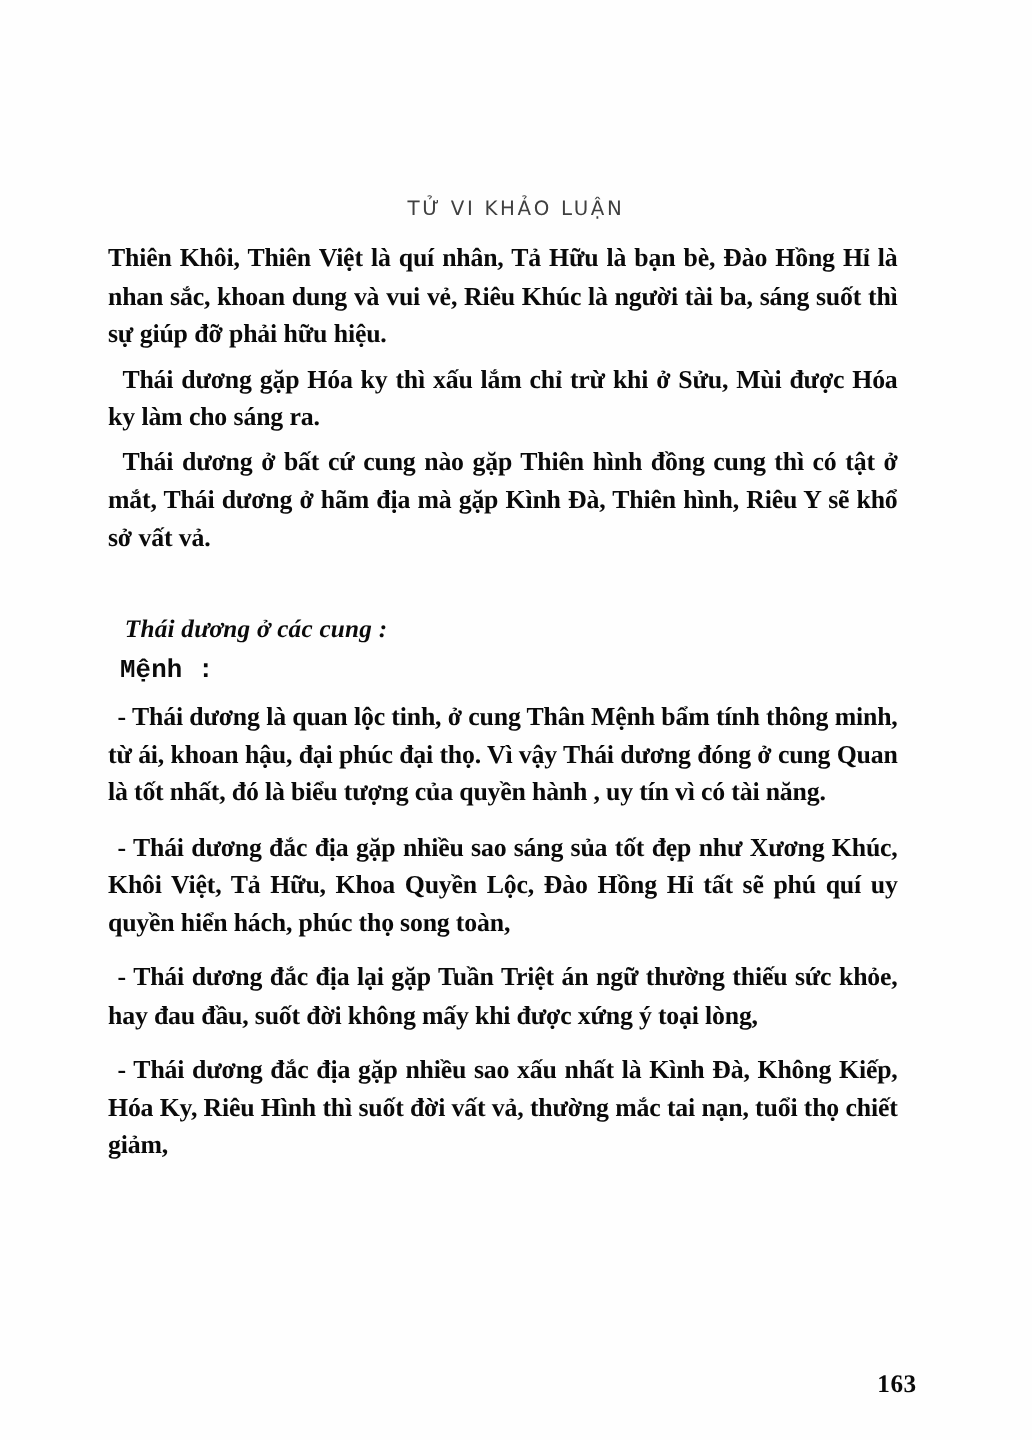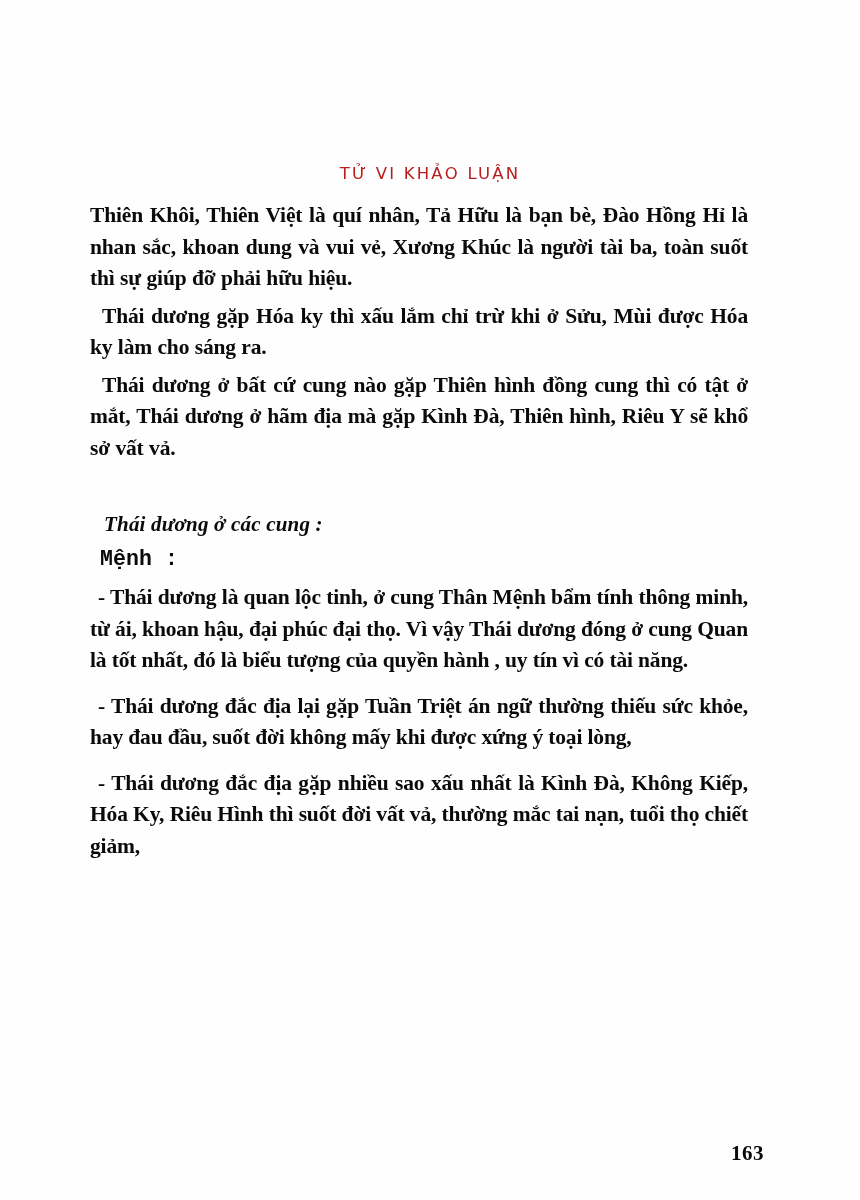--- a/index.html
+++ b/index.html
@@ -24,21 +24,21 @@
   
   .running-head {
     position: absolute;
     top: 166px;
     left: 0;
     width: 860px;
     text-align: center;
     font-family: "DejaVu Sans", "Liberation Sans", sans-serif;
     font-size: 16.5px;
     letter-spacing: 2.2px;
-    color: #b91c1c;
+    color: #404040;
     font-weight: 400;
     line-height: 1;
   }
 
   
   .text-column {
     position: absolute;
     left: 90px;
     top: 200px;
     width: 658px;
@@ -108,33 +108,34 @@
 </style>
 </head>
 <body>
 
 <div class="page">
 
   <div class="running-head">TỬ VI KHẢO LUẬN</div>
 
   <div class="text-column">
 
-    <p class="para no-indent">Thiên Khôi, Thiên Việt là quí nhân, Tả Hữu là bạn bè, Đào Hồng Hỉ là nhan sắc, khoan dung và vui vẻ, Xương Khúc là người tài ba, toàn suốt thì sự giúp đỡ phải hữu hiệu.</p>
+    <p class="para no-indent">Thiên Khôi, Thiên Việt là quí nhân, Tả Hữu là bạn bè, Đào Hồng Hỉ là nhan sắc, khoan dung và vui vẻ, Riêu Khúc là người tài ba, sáng suốt thì sự giúp đỡ phải hữu hiệu.</p>
 
 
     <p class="para">Thái dương gặp Hóa ky thì xấu lắm chỉ trừ khi ở Sửu, Mùi được Hóa ky làm cho sáng ra.</p>
 
     <p class="para">Thái dương ở bất cứ cung nào gặp Thiên hình đồng cung thì có tật ở mắt, Thái dương ở hãm địa mà gặp Kình Đà, Thiên hình, Riêu Y sẽ khổ sở vất vả.</p>
 
     <h2 class="section-heading">Thái dương ở các cung :</h2>
 
     <h3 class="sub-heading">Mệnh :</h3>
 
     <p class="item">- Thái dương là quan lộc tinh, ở cung Thân Mệnh bẩm tính thông minh, từ ái, khoan hậu, đại phúc đại thọ. Vì vậy Thái dương đóng ở cung Quan là tốt nhất, đó là biểu tượng của quyền hành , uy tín vì có tài năng.</p>
 
+    <p class="item">- Thái dương đắc địa gặp nhiều sao sáng sủa tốt đẹp như Xương Khúc, Khôi Việt, Tả Hữu, Khoa Quyền Lộc, Đào Hồng Hỉ tất sẽ phú quí uy quyền hiển hách, phúc thọ song toàn,</p>
 
 
     <p class="item">- Thái dương đắc địa lại gặp Tuần Triệt án ngữ thường thiếu sức khỏe, hay đau đầu, suốt đời không mấy khi được xứng ý toại lòng,</p>
 
     <p class="item">- Thái dương đắc địa gặp nhiều sao xấu nhất là Kình Đà, Không Kiếp, Hóa Ky, Riêu Hình thì suốt đời vất vả, thường mắc tai nạn, tuổi thọ chiết giảm,</p>
 
   </div>
 
   <div class="folio">163</div>
 

